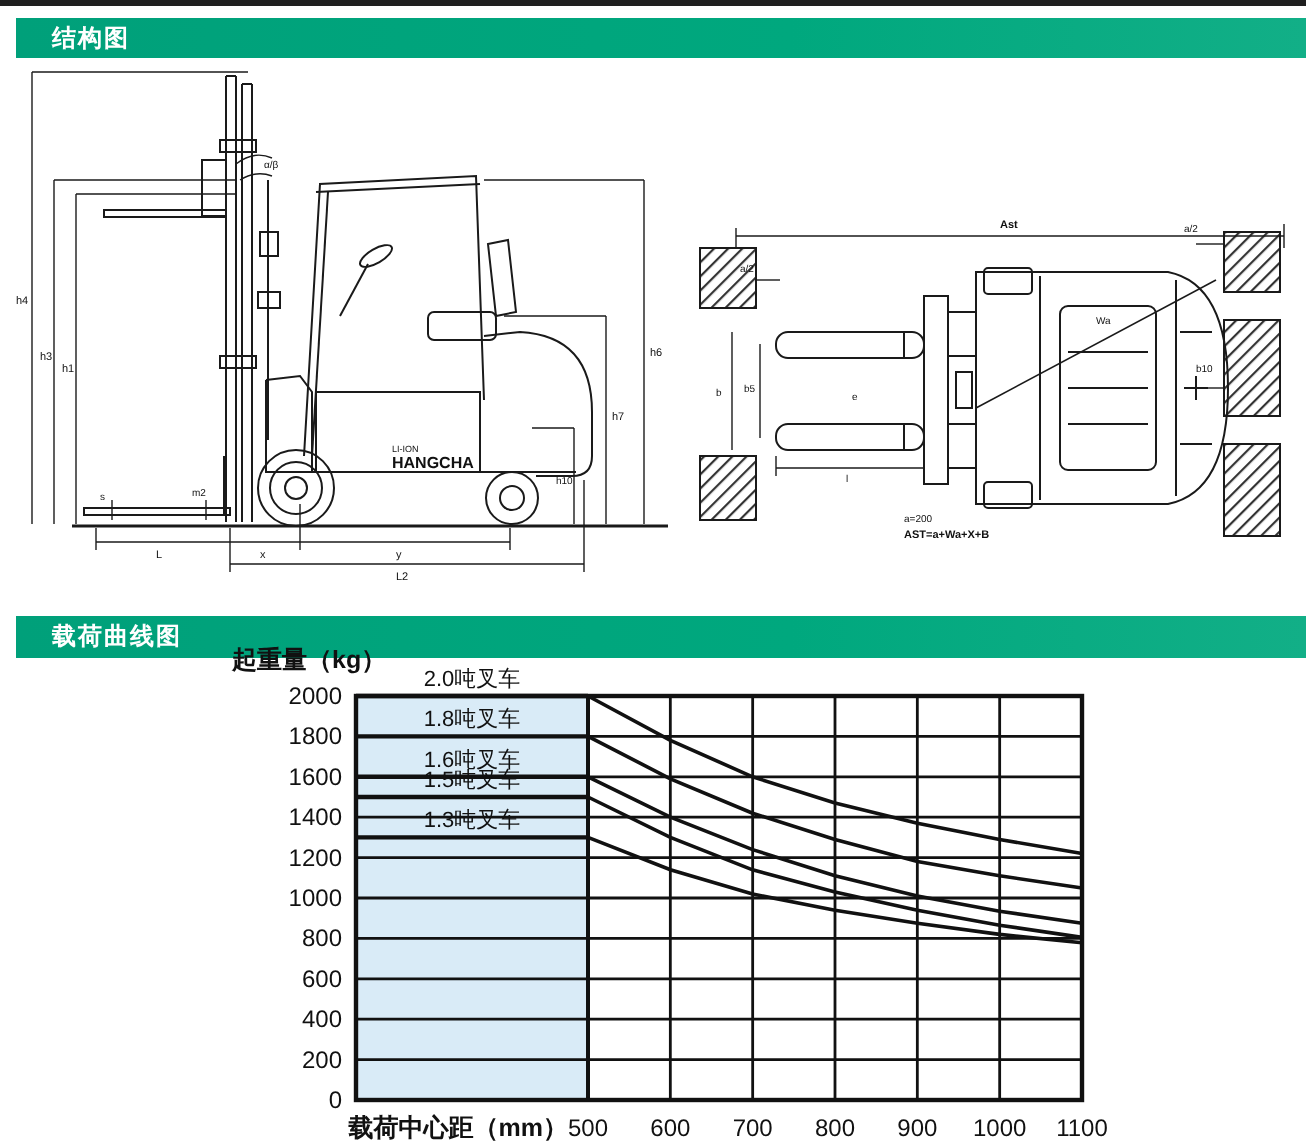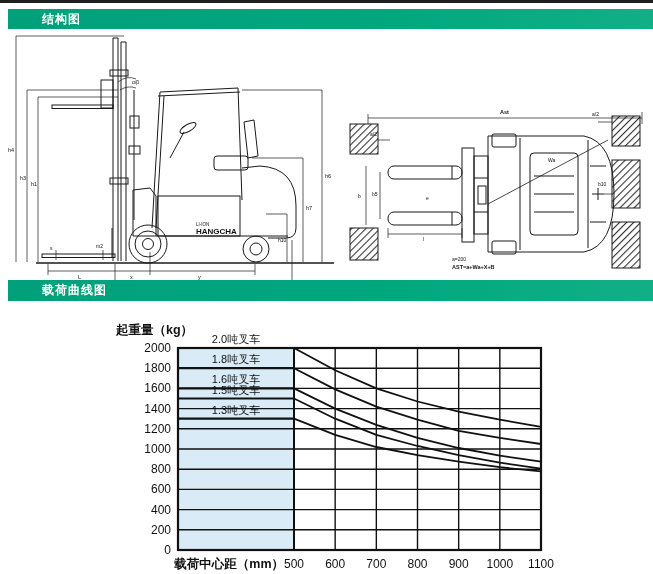--- a/index.html
+++ b/index.html
@@ -1,23 +1,23 @@
 <!DOCTYPE html>
 <html><head>
 <meta charset="utf-8">
 <style>
   html,body{margin:0;padding:0;background:#fff;}
   body{font-family:"Liberation Sans","DejaVu Sans",sans-serif;}
   #page{position:relative;width:653px;height:574px;background:#fff;overflow:hidden;}
   .top-rule{position:absolute;left:0;top:0;width:653px;height:3px;background:#1f1f1f;}
   .banner{position:absolute;left:8px;width:645px;height:20px;display:flex;align-items:center;
           background:linear-gradient(90deg,#00a07a 0%,#00a87e 60%,#12af87 100%);}
-  .banner .t{color:#fff;font-size:12px;font-weight:bold;padding-left:34px;letter-spacing:1px;}
+  .banner .t{color:#fff;font-size:12px;font-weight:bold;padding-left:18px;letter-spacing:1px;}
   #banner-structure{top:9px;}
-  #banner-curve{top:280px;height:21px;}
+  #banner-curve{top:308px;height:21px;}
   svg text{font-family:"Liberation Sans","DejaVu Sans",sans-serif;fill:#111;}
   .dimtxt{font-size:5.5px;}
   .dimtxt2{font-size:5px;}
 </style>
 </head>
 <body>
 
 <div id="page">
   <div class="top-rule"></div>
 

